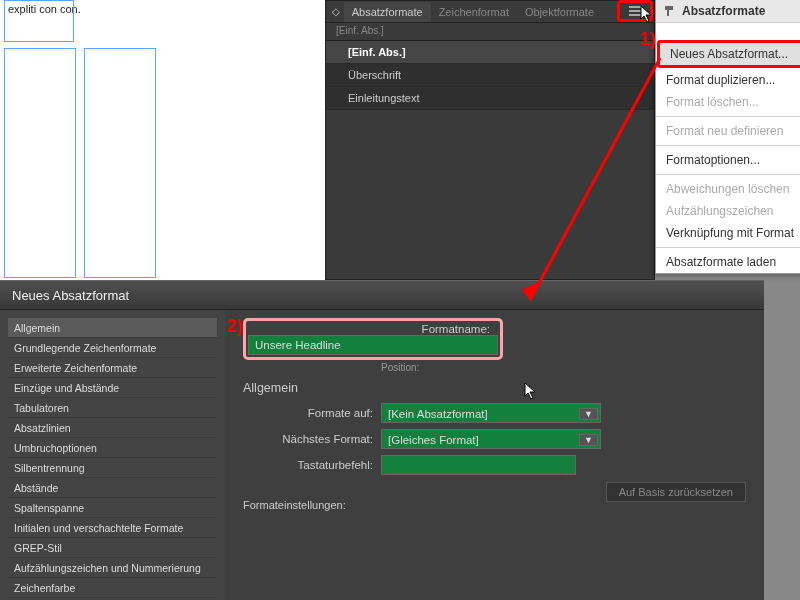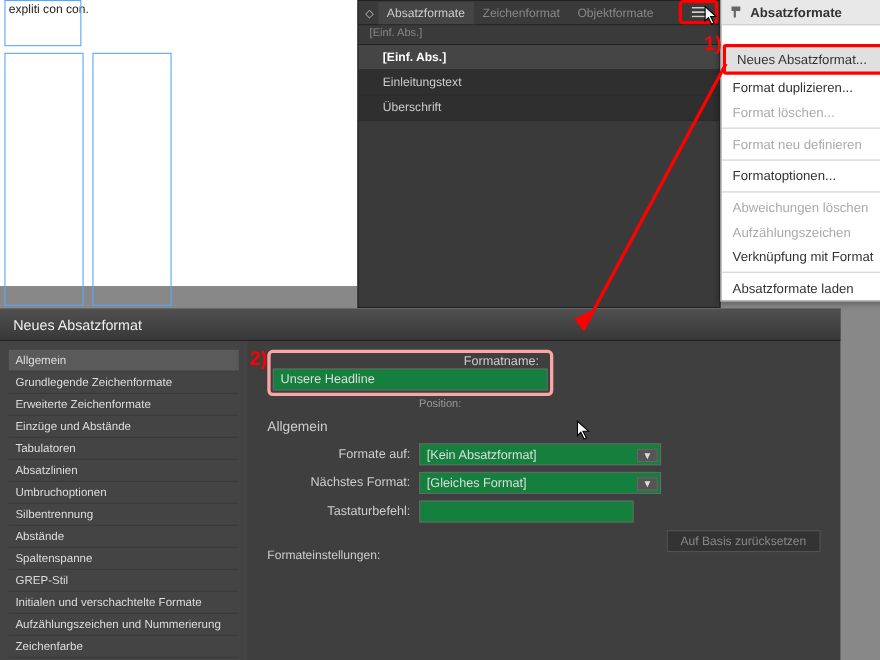--- a/index.html
+++ b/index.html
@@ -1,19 +1,19 @@
 <!DOCTYPE html>
 <html><head>
   <meta charset="utf-8">
   <style>
     * { margin: 0; padding: 0; box-sizing: border-box; font-family: "Segoe UI", Tahoma, sans-serif; }
     body { width: 800px; height: 600px; overflow: hidden; background: #888; position: relative; }
 
     
-    .doc-area { position: absolute; top: 0; left: 0; width: 325px; height: 260px; background: #fff; }
+    .doc-area { position: absolute; top: 0; left: 0; width: 325px; height: 336px; background: #fff; }
     .doc-text { position: absolute; top: 2px; left: 8px; width: 80px; font-size: 11px; color: #222; line-height: 1.3; }
     .doc-frame { position: absolute; border: 1px solid #5aa6ff; }
 
     
     .panel1 { position: absolute; top: 0; left: 325px; width: 330px; height: 280px; background: #3a3a3a; border: 1px solid #222; }
     .panel1-tabs { display: flex; align-items: center; height: 22px; background: #3a3a3a; border-bottom: 1px solid #222; }
     .tab { font-size: 11px; color: #888; padding: 4px 8px; }
     .tab.active { color: #ccc; background: #454545; }
     .tab-diamond { color: #ccc; margin: 0 4px 0 6px; font-size: 10px; }
     .panel1-sub { height: 18px; background: #3a3a3a; padding: 2px 10px; font-size: 10px; color: #888; border-bottom: 1px solid #222; }
@@ -80,22 +80,22 @@
 <div class="panel1">
   <div class="panel1-tabs">
     <span class="tab-diamond">◇</span>
     <div class="tab active">Absatzformate</div>
     <div class="tab">Zeichenformat</div>
     <div class="tab">Objektformate</div>
   </div>
   <div class="panel1-sub">[Einf. Abs.]</div>
   <div class="style-list">
     <div class="style-item selected">[Einf. Abs.]</div>
+    <div class="style-item">Überschrift</div>
     <div class="style-item">Einleitungstext</div>
-    <div class="style-item">Überschrift</div>
   </div>
 </div>
 
 <div class="menu-btn">
   <svg width="14" height="10">
       <path d="M1 1h12M1 5h12M1 9h12" stroke="#ccc" stroke-width="1.5"></path>
     </svg>
 </div>
 <div class="cursor1">
   <svg class="cursor-svg" viewBox="0 0 14 20">
@@ -139,22 +139,22 @@
       <div class="sidebar-item selected">Allgemein</div>
       <div class="sidebar-item">Grundlegende Zeichenformate</div>
       <div class="sidebar-item">Erweiterte Zeichenformate</div>
       <div class="sidebar-item">Einzüge und Abstände</div>
       <div class="sidebar-item">Tabulatoren</div>
       <div class="sidebar-item">Absatzlinien</div>
       <div class="sidebar-item">Umbruchoptionen</div>
       <div class="sidebar-item">Silbentrennung</div>
       <div class="sidebar-item">Abstände</div>
       <div class="sidebar-item">Spaltenspanne</div>
+      <div class="sidebar-item">Initialen und verschachtelte Formate</div>
       <div class="sidebar-item">GREP-Stil</div>
-      <div class="sidebar-item">Initialen und verschachtelte Formate</div>
       <div class="sidebar-item">Aufzählungszeichen und Nummerierung</div>
       <div class="sidebar-item">Zeichenfarbe</div>
       <div class="sidebar-item">OpenType-Funktionen</div>
 
     </div>
 
     <div class="main">
       <div class="step2">2)</div>
       <div class="form-row" style="margin-top:0">
         <span class="name-wrap">

